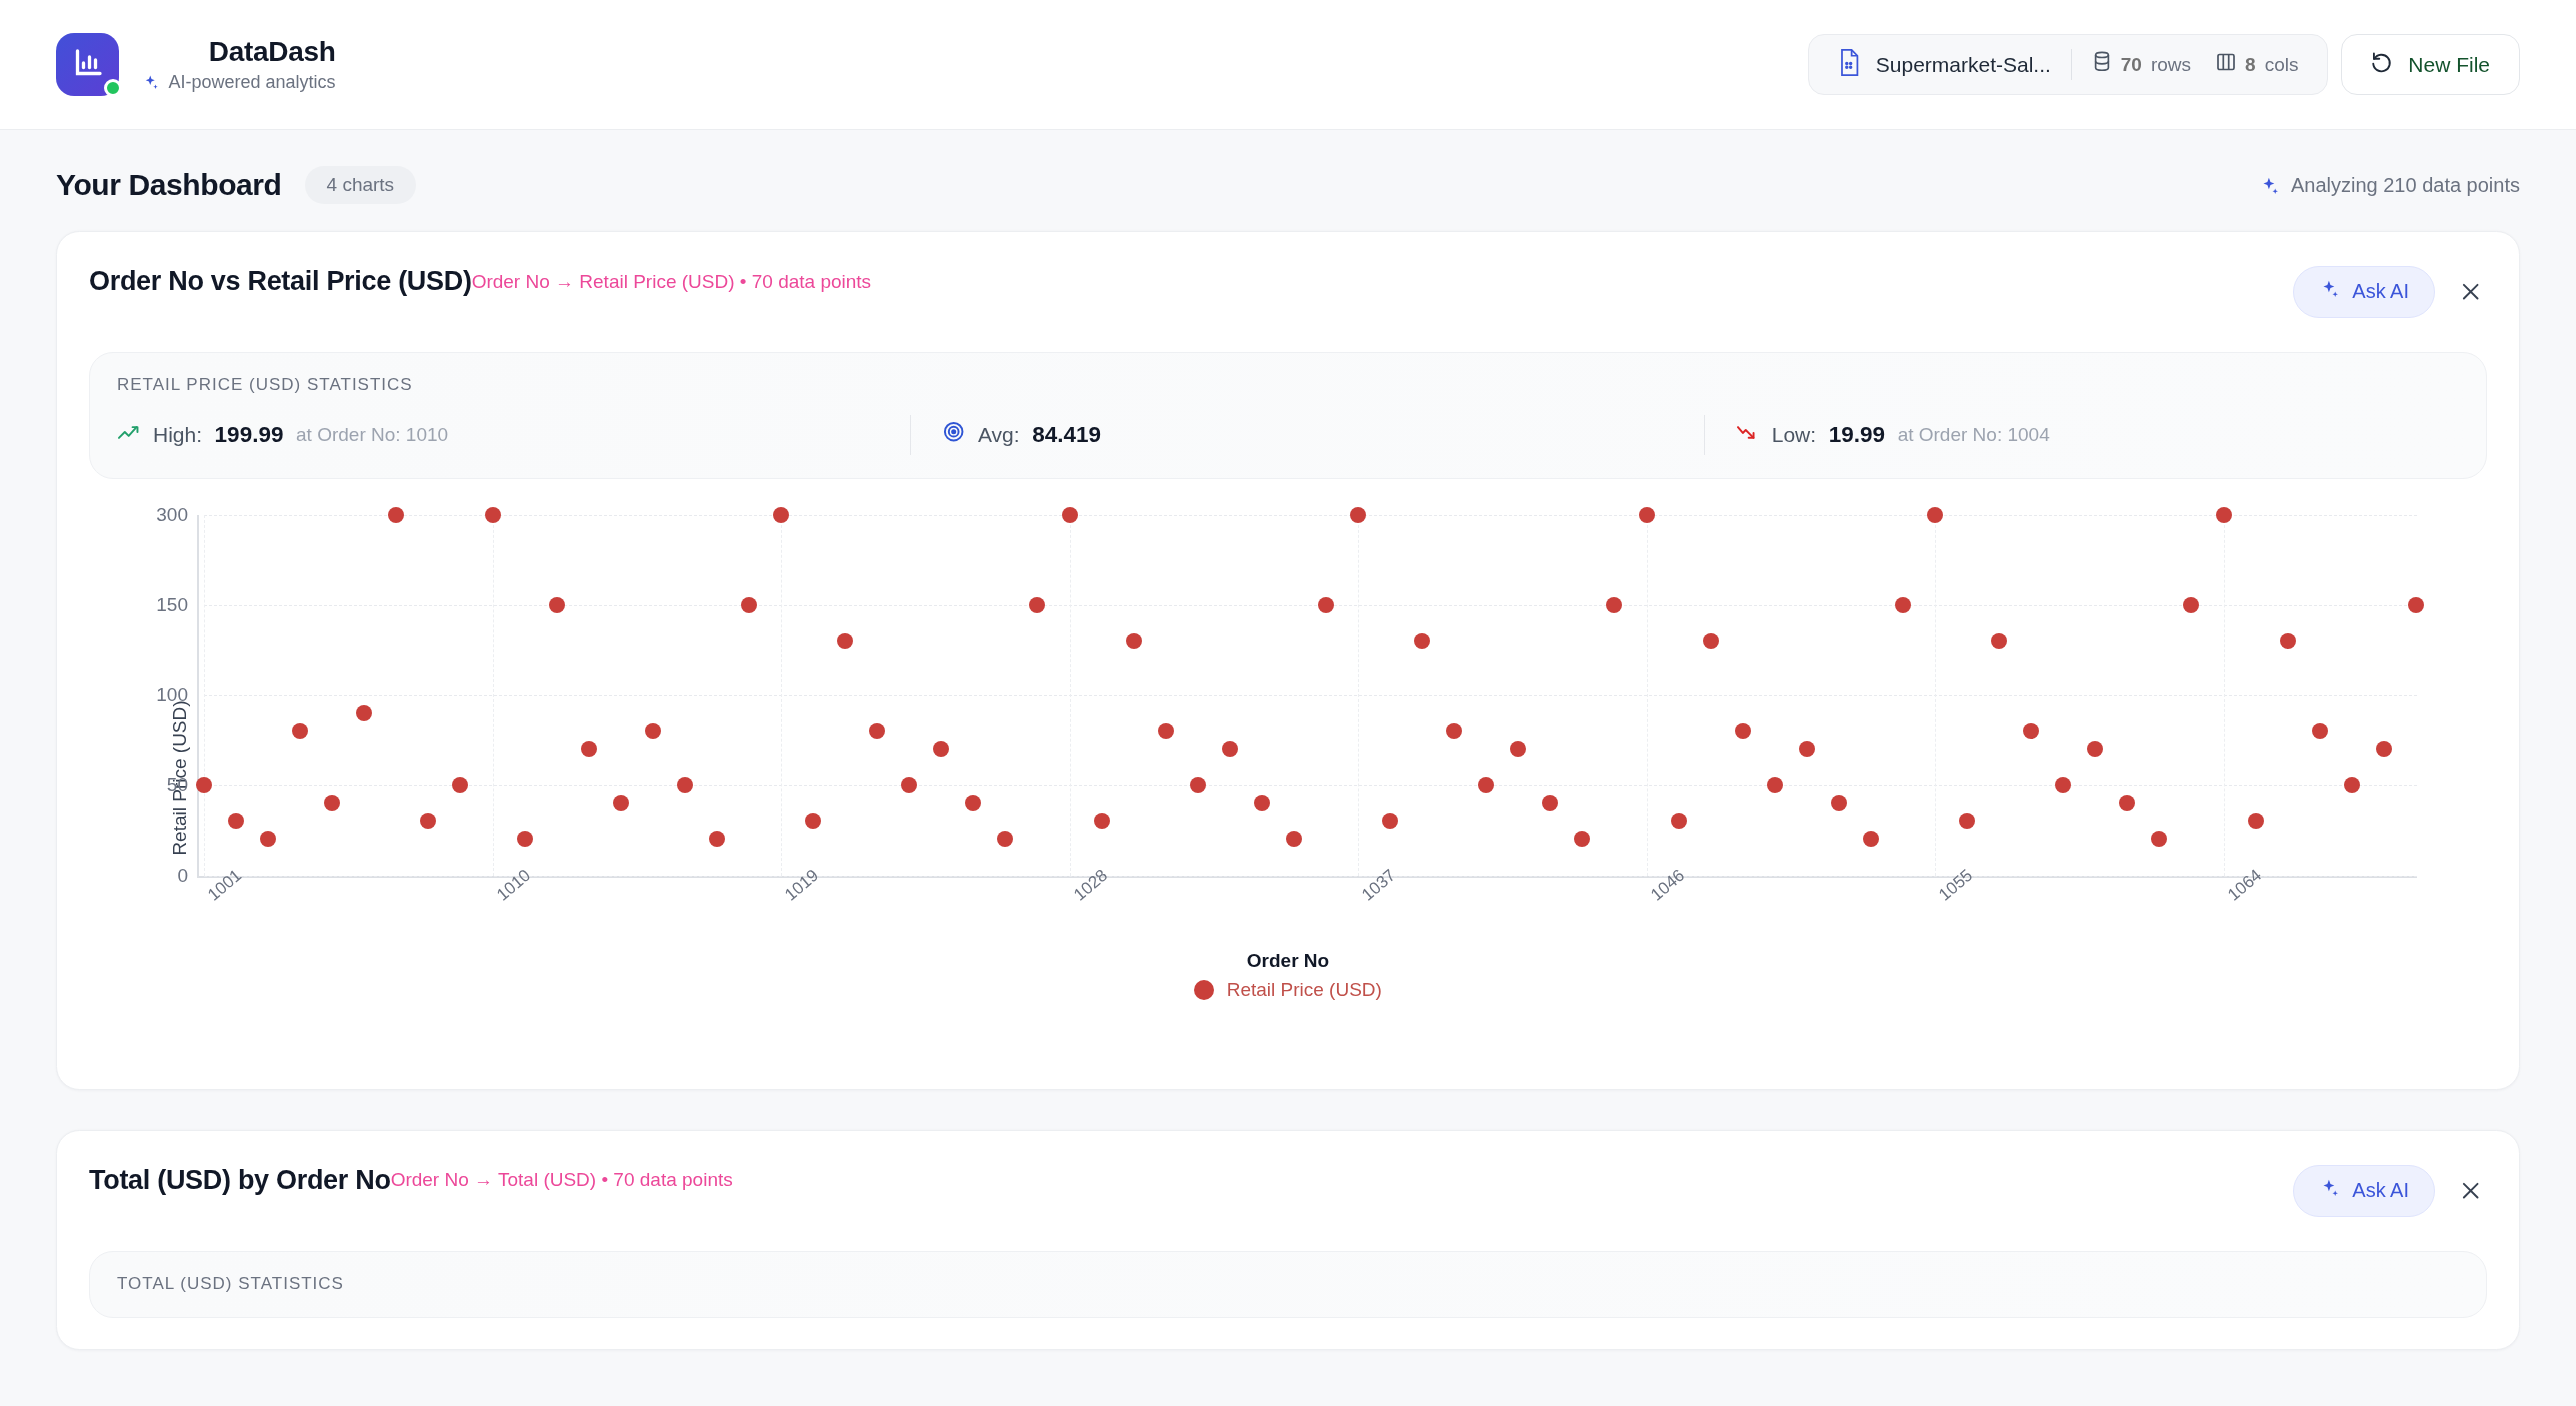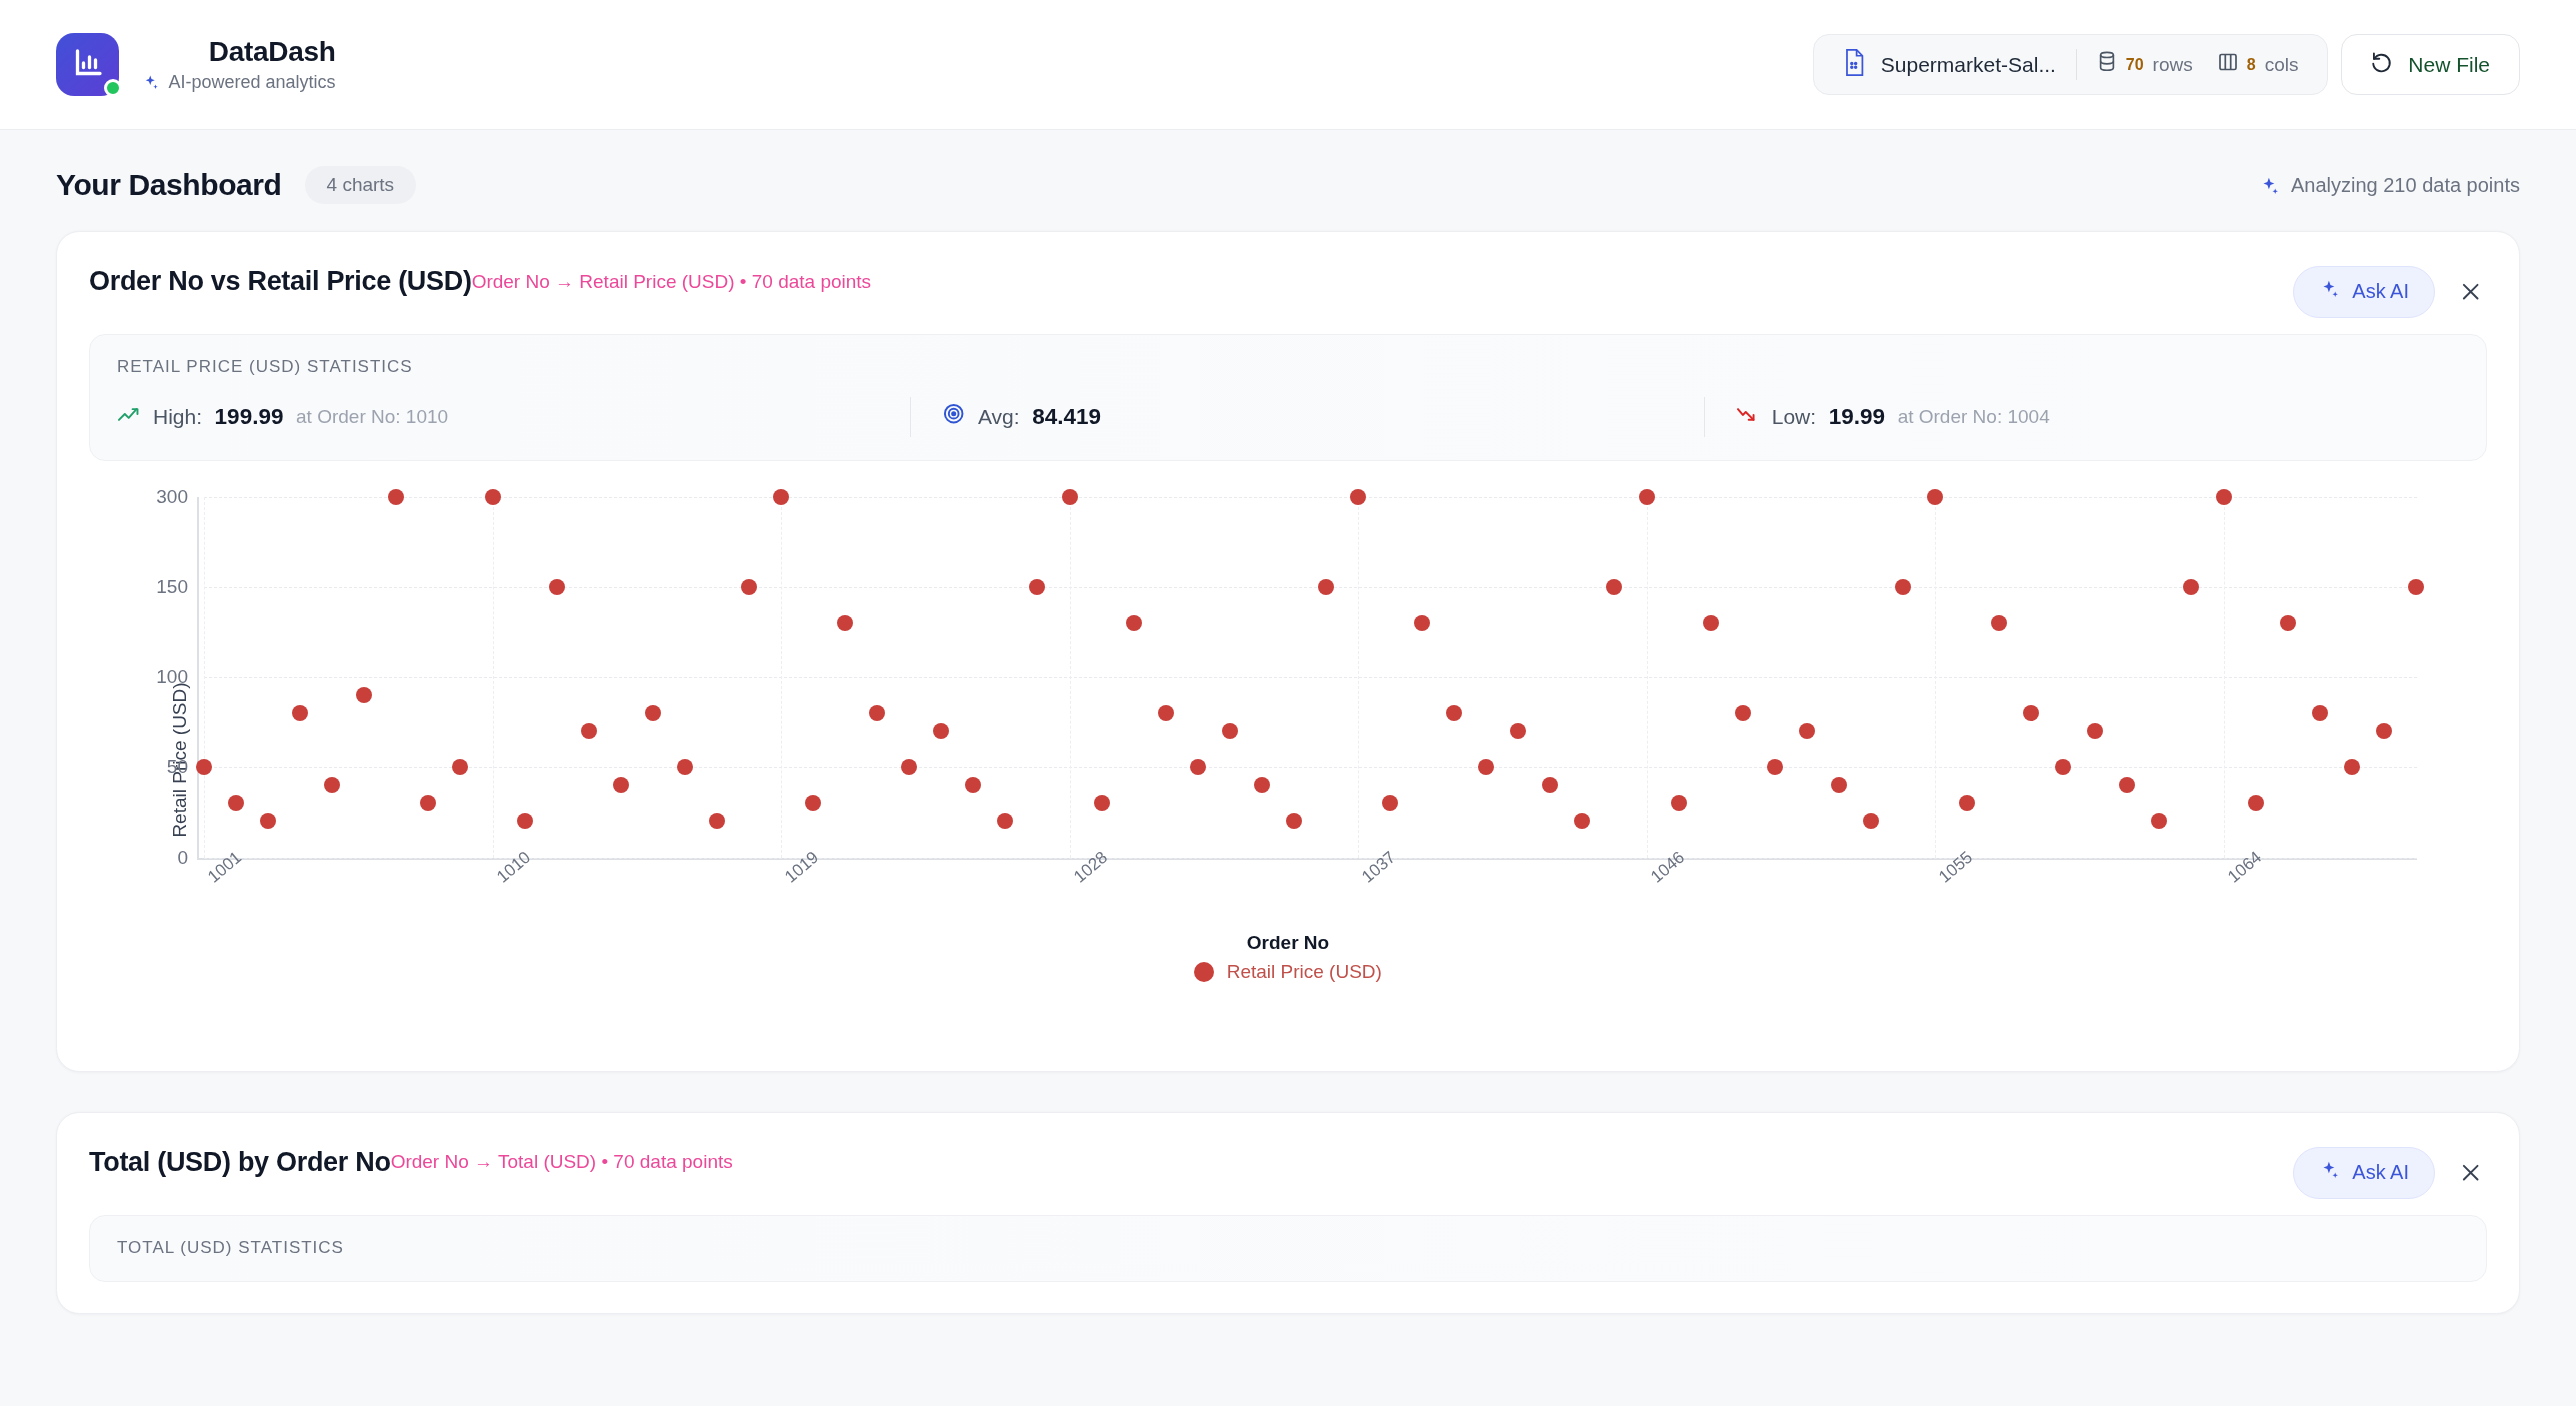--- a/index.html
+++ b/index.html
@@ -41,21 +41,21 @@
   .topbar-right { margin-left: auto; display: flex; align-items: center; gap: 13px; }
   .file-chip {
     display: flex; align-items: center; gap: 20px;
     background: #f7f8fa; border: 0.9px solid #e9ebef;
     border-radius: 16px; padding: 17px 29px; height: 61px;
   }
   .file-name { font-size: 21px; color: #1f2937; display: flex; align-items: center; gap: 14.4px; }
   .vsep { width: 0.9px; height: 31px; background: #dfe2e7; }
   .meta-group { display: flex; align-items: center; gap: 25px; }
   .meta { display: flex; align-items: center; gap: 9px; font-size: 19px; color: #6b7280; }
-  .meta b { color: #a16207; font-size: 16px; }
+  .meta b { color: #737373; font-size: 19px; }
   .newfile-btn {
     display: flex; align-items: center; gap: 13.5px;
     background: #ffffff; border: 0.9px solid #e3e6ea; border-radius: 16px;
     padding: 17px 29px; height: 61px; font-size: 21px; color: #14532d;
     cursor: pointer;
   }
 
   
   .dash-head {
     display: flex; align-items: center;
@@ -93,24 +93,24 @@
     border-radius: 900px; padding: 11.7px 25px; font-size: 20px; cursor: pointer;
   }
   .close-x {
     width: 32px; height: 32px; cursor: pointer;
     display: flex; align-items: center; justify-content: center;
     color: #374151;
   }
 
   
   .stats {
-    margin-top: 16px;
+    margin-top: 34px;
     background: linear-gradient(90deg, #f9fafb 0%, #fafbfc 100%);
     border: 0.9px solid #eef0f3;
-    border-radius: 16px;
+    border-radius: 24px;
     padding: 21.6px 27px 23.4px 27px;
   }
   .stats-label {
     font-size: 17px; color: #6b7280; letter-spacing: 1px;
   }
   .stats-row { display: flex; align-items: center; margin-top: 20px; }
   .stat { display: flex; align-items: center; gap: 12.6px; font-size: 21px; color: #4b5563; }
   .stat b { color: #111827; font-size: 22.5px; }
   .stat .at { color: #9ca3af; font-size: 19px; }
   .stat-sep { width: 0.9px; height: 40px; background: #e5e7eb; }

